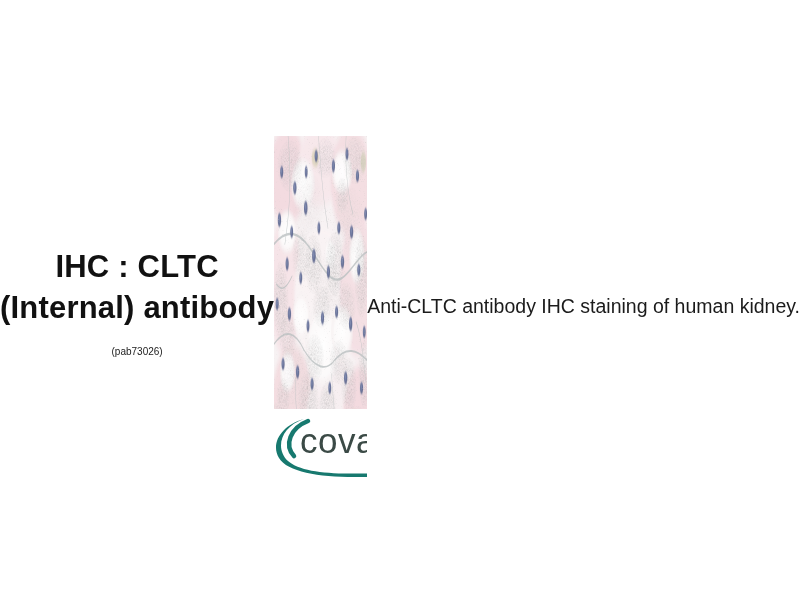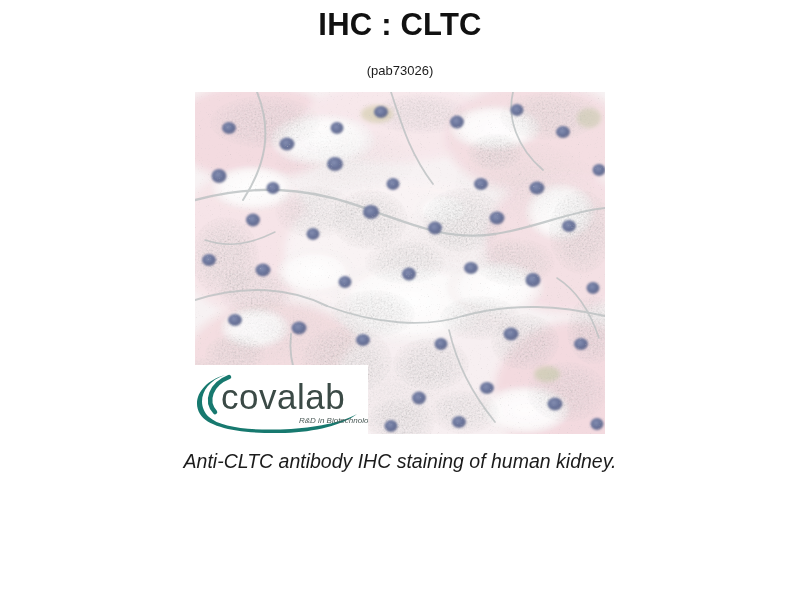--- a/index.html
+++ b/index.html
@@ -14,40 +14,40 @@
     overflow: hidden;
     font-family: "Liberation Sans", "DejaVu Sans", sans-serif;
     color: #1a1a1a;
     position: relative;
   }
 
   .page {
     position: absolute;
     inset: 0;
     display: flex;
-    flex-direction: column;
+    flex-direction: row;
     align-items: center;
   }
 
   
   .title-block {
     width: 100%;
     text-align: center;
     padding-top: 4px;
   }
   .title-line {
     font-size: 31px;
     font-weight: bold;
     line-height: 1.33;
     letter-spacing: 0.2px;
     color: #111111;
     white-space: nowrap;
   }
   .catalog-line {
-    font-size: 13px;
+    font-size: 10px;
     font-weight: normal;
     line-height: 1.2;
     color: #1b1b1b;
     margin-top: 18px;
   }
 
   
   .figure {
     position: relative;
     width: 410px;
@@ -84,34 +84,34 @@
 
   
   .caption {
     width: 600px;
     margin-top: 14px;
     text-align: center;
     font-size: 19.5px;
     line-height: 1.42;
     color: #1b1b1b;
     font-weight: normal;
-    font-style: italic;
   }
   .caption-line {
     display: block;
     white-space: nowrap;
   }
 </style>
 </head>
 <body>
 
 <div class="page">
 
   <div class="title-block">
     <div class="title-line">IHC : CLTC</div>
+    <div class="title-line">(Internal) antibody</div>
     <div class="catalog-line">(pab73026)</div>
   </div>
 
   <div class="figure">
 
     <svg class="micrograph" viewBox="0 0 410 342" preserveAspectRatio="none">
       <defs>
 
         <filter id="grain" x="-5%" y="-5%" width="110%" height="110%">
           <feTurbulence type="fractalNoise" baseFrequency="0.55" numOctaves="4" seed="7" result="n"></feTurbulence>

